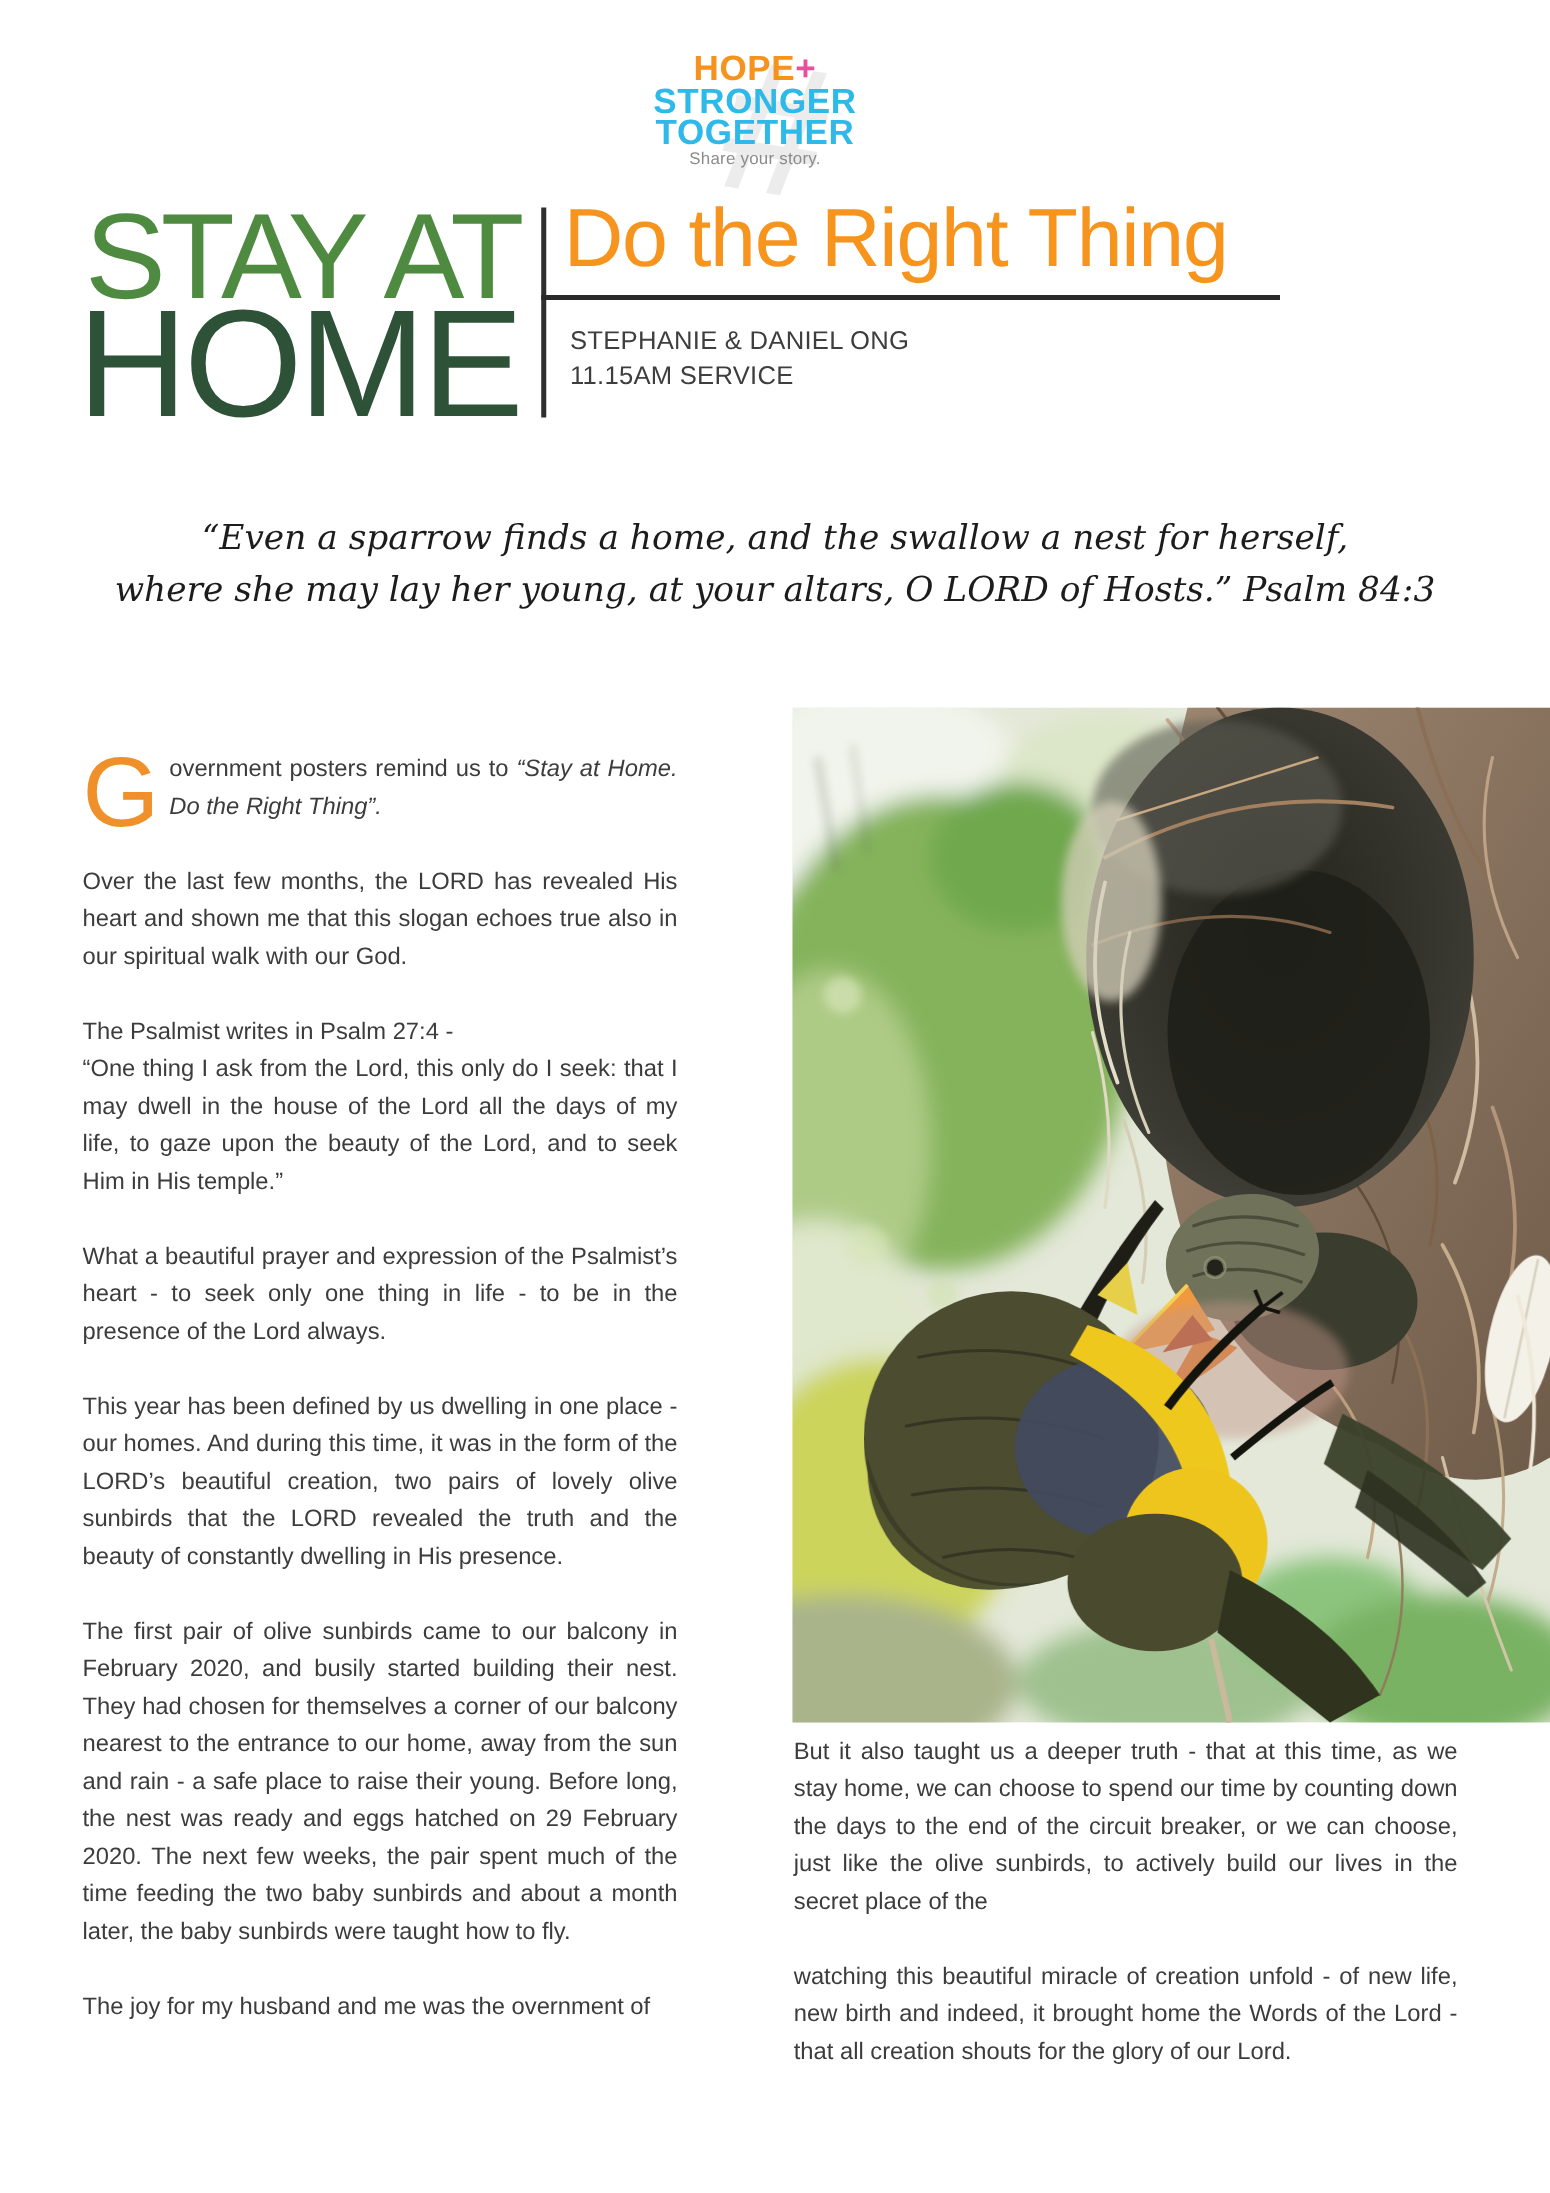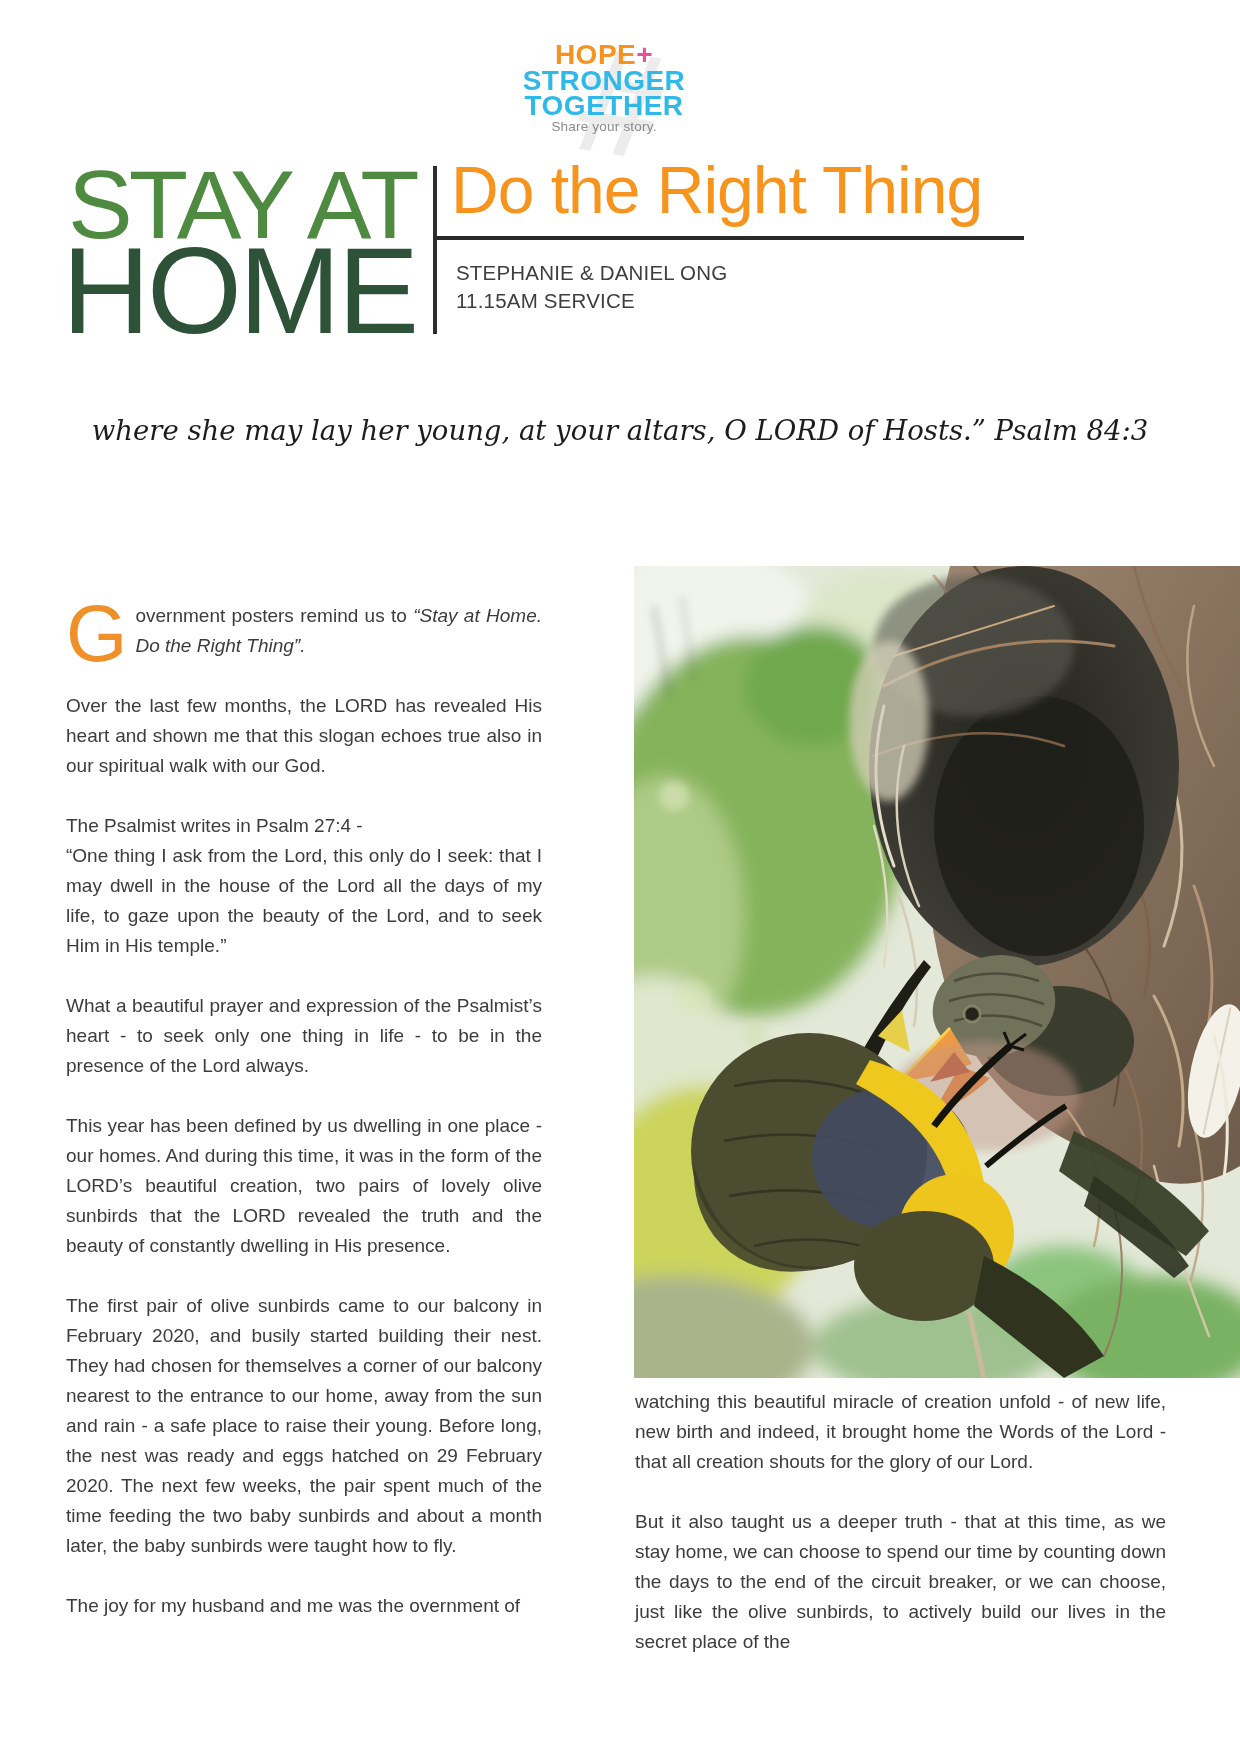--- a/index.html
+++ b/index.html
@@ -67,20 +67,21 @@
   <div class="home">HOME</div>
   <div class="vrule"></div>
   <div class="do-right">Do the Right Thing</div>
   <div class="hrule"></div>
   <div class="byline">
     <div>STEPHANIE &amp; DANIEL ONG</div>
     <div>11.15AM SERVICE</div>
   </div>
 
   <div class="quote">
+    <div>“Even a sparrow finds a home, and the swallow a nest for herself,</div>
     <div>where she may lay her young, at your altars, O LORD of Hosts.” Psalm 84:3</div>
   </div>
 
   <div class="photo">
     <svg viewBox="0 0 606 812" preserveAspectRatio="none" aria-hidden="true">
       <defs>
         <filter id="b8" x="-40%" y="-40%" width="180%" height="180%">
             <feGaussianBlur stdDeviation="9"></feGaussianBlur>
           </filter>
         <filter id="b4" x="-40%" y="-40%" width="180%" height="180%">
@@ -213,17 +214,17 @@
     <p><span class="dropcap">G</span><span>overnment posters remind us to </span><span class="italic">“Stay at Home. Do the Right Thing”.</span></p>
     <p>Over the last few months, the LORD has revealed His heart and shown me that this slogan echoes true also in our spiritual walk with our God.</p>
     <p><span>The Psalmist writes in Psalm 27:4 -</span><br><span>“One thing I ask from the Lord, this only do I seek: that I may dwell in the house of the Lord all the days of my life, to gaze upon the beauty of the Lord, and to seek Him in His temple.”</span></p>
     <p>What a beautiful prayer and expression of the Psalmist’s heart - to seek only one thing in life - to be in the presence of the Lord always.</p>
     <p>This year has been defined by us dwelling in one place - our homes. And during this time, it was in the form of the LORD’s beautiful creation, two pairs of lovely olive sunbirds that the LORD revealed the truth and the beauty of constantly dwelling in His presence.</p>
     <p>The first pair of olive sunbirds came to our balcony in February 2020, and busily started building their nest. They had chosen for themselves a corner of our balcony nearest to the entrance to our home, away from the sun and rain - a safe place to raise their young. Before long, the nest was ready and eggs hatched on 29 February 2020. The next few weeks, the pair spent much of the time feeding the two baby sunbirds and about a month later, the baby sunbirds were taught how to fly.</p>
     <p>The joy for my husband and me was the overnment of</p>
   </div>
 
   <div class="col col-right">
+    <p>But it also taught us a deeper truth - that at this time, as we stay home, we can choose to spend our time by counting down the days to the end of the circuit breaker, or we can choose, just like the olive sunbirds, to actively build our lives in the secret place of the</p>
     <p>watching this beautiful miracle of creation unfold - of new life, new birth and indeed, it brought home the Words of the Lord - that all creation shouts for the glory of our Lord.</p>
-    <p>But it also taught us a deeper truth - that at this time, as we stay home, we can choose to spend our time by counting down the days to the end of the circuit breaker, or we can choose, just like the olive sunbirds, to actively build our lives in the secret place of the</p>
   </div>
 
 </div>
 
 </body></html>

